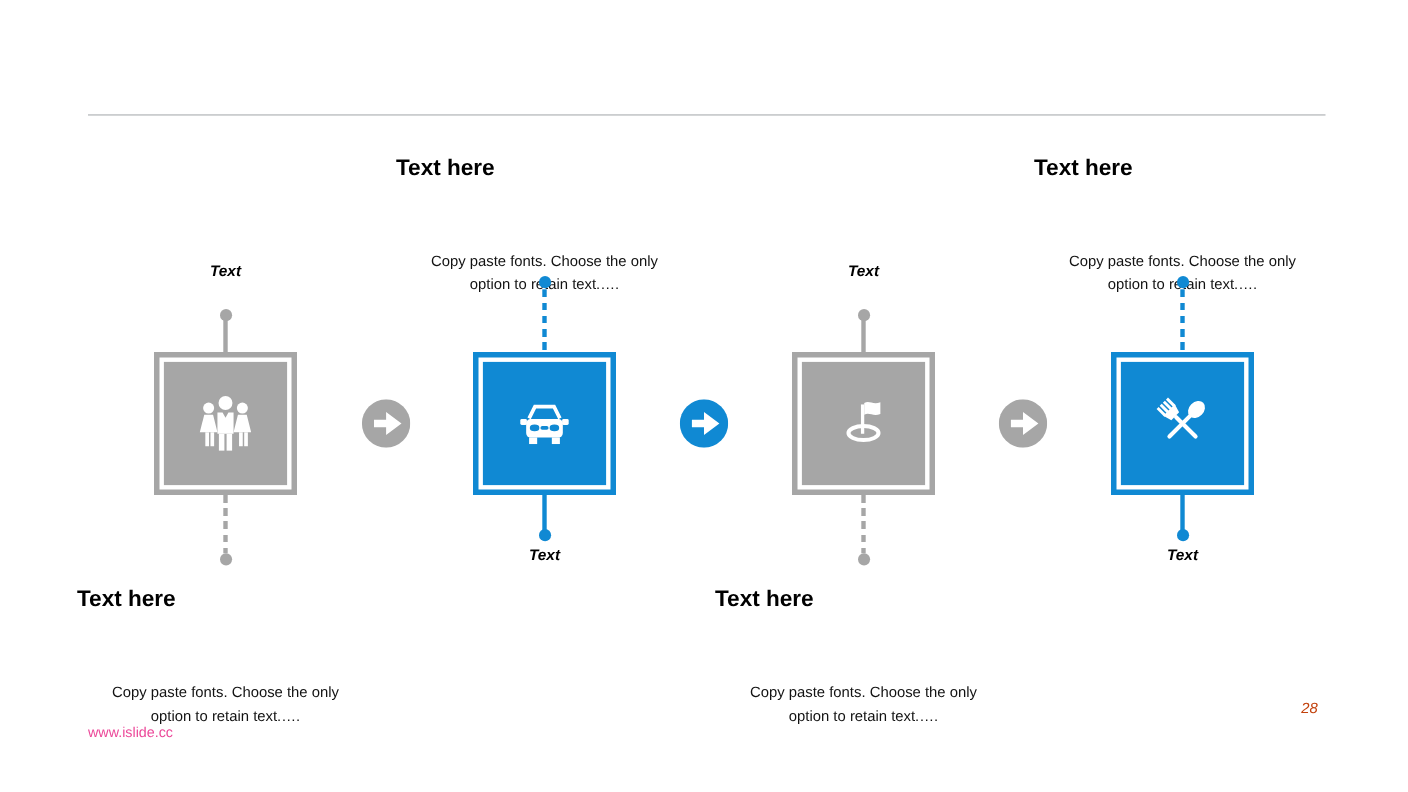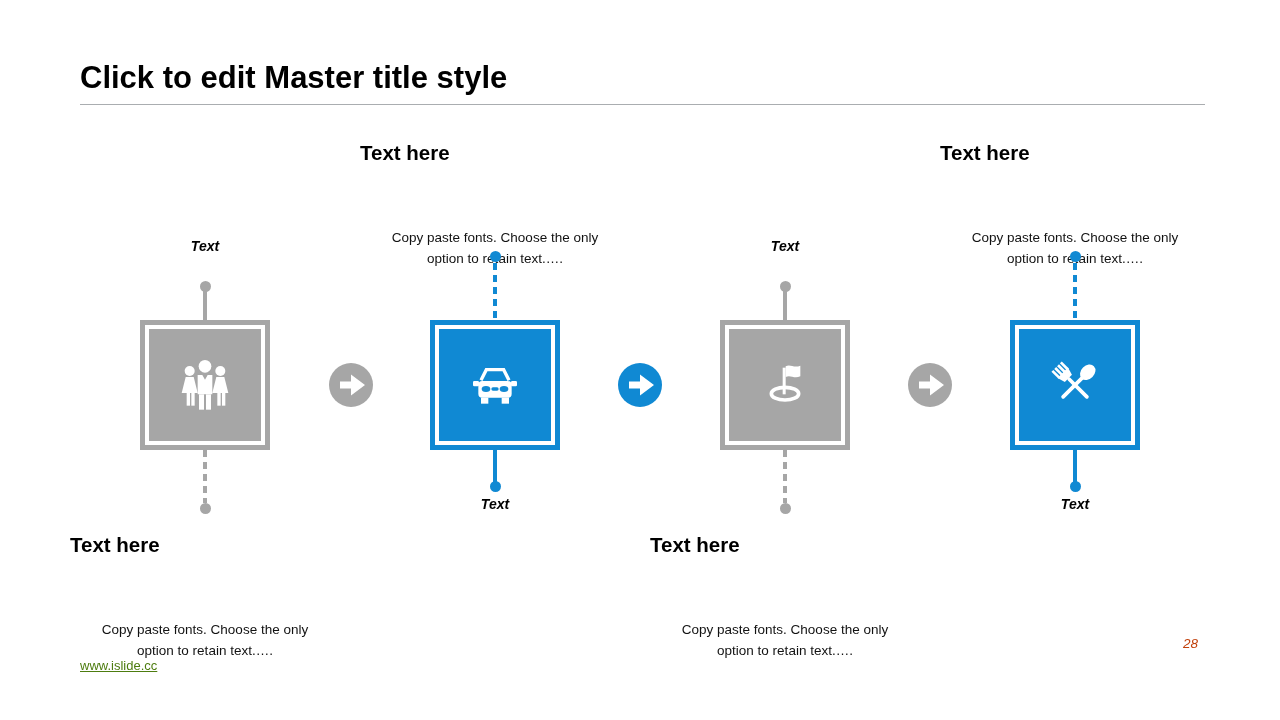--- a/index.html
+++ b/index.html
@@ -52,29 +52,28 @@
   .v-blue .line-bot   { top:450px; height:33px; background:var(--blue); }
   .v-blue .dot-bot    { top:481px; background:var(--blue); }
   .v-blue .label      { top:496px; }
 
   
   .arrow { position:absolute; top:363px; width:44px; height:44px; }
   .arrow.gray { color:var(--gray); }
   .arrow.blue { color:var(--blue); }
 
   
-  .footer-site { position:absolute; left:80px; top:658px; font-size:13px; color:#4d7c0f;text-decoration:underline; }
+  .footer-site { position:absolute; left:80px; top:658px; font-size:13px; color:#ec4899; }
   .footer-page { position:absolute; right:82px; top:636px; font-size:13.5px; color:#c2410c;font-style:italic; }
 </style>
 </head>
 <body>
 
 <div class="slide">
 
-  <div class="title">Click to edit Master title style</div>
   <div class="title-rule"></div>
 
   <div class="col v-gray" style="left:70px">
     <div class="label">Text</div>
     <div class="dot dot-top"></div>
     <div class="vline line-top"></div>
     <div class="sq">
       <div class="sq-inner">
         <span>
           <svg width="64" height="64" viewBox="0 0 96 96">

